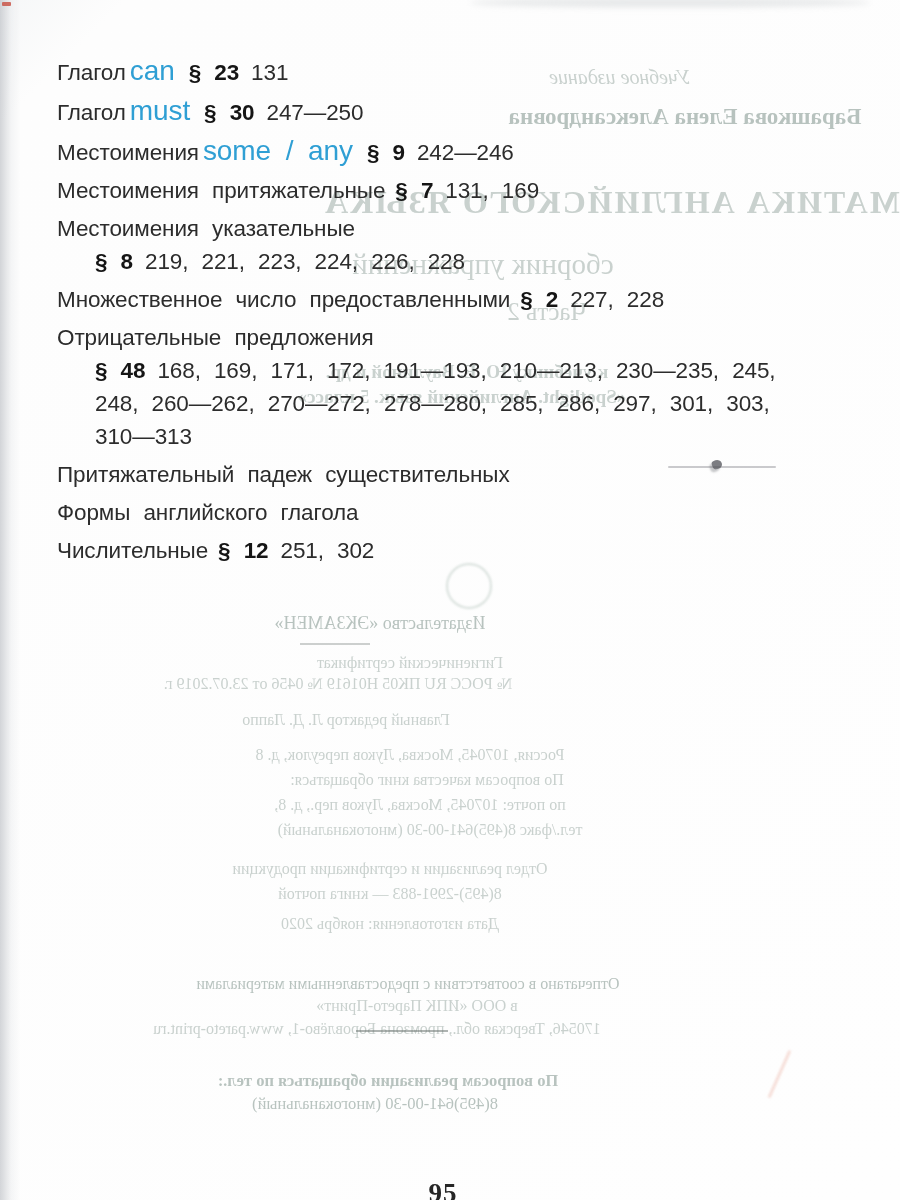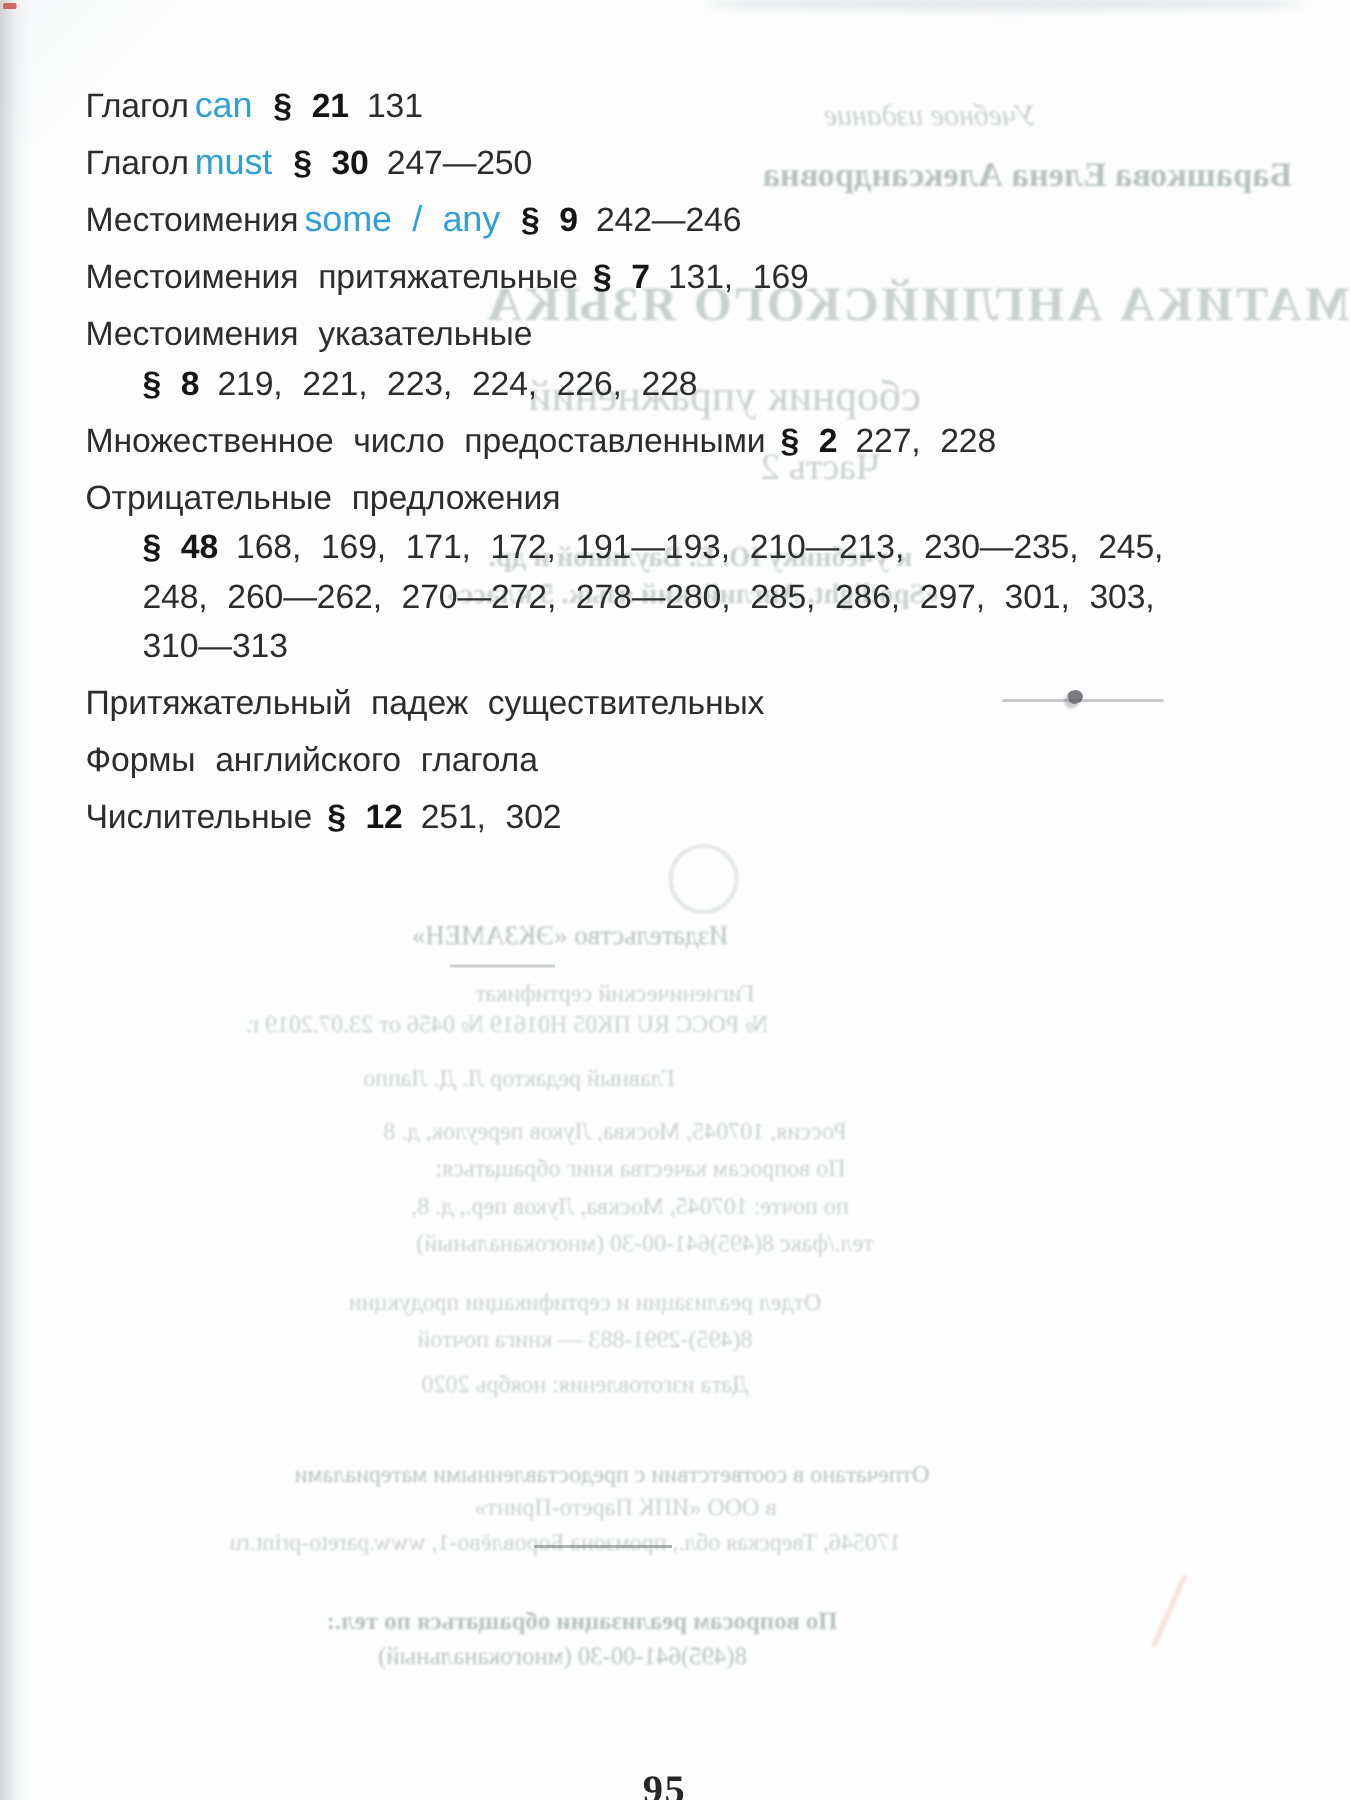--- a/index.html
+++ b/index.html
@@ -33,21 +33,21 @@
   .content{
     position:absolute;left:57px;top:54px;width:810px;
     font-size:22.5px;line-height:33px;
     color:#2c2c2c;
     letter-spacing:-0.1px;
     word-spacing:7px;
   }
   .entry{margin-bottom:5px;white-space:nowrap;}
   .entry .term{color:#2c2c2c;}
   .entry .en{
-    color:#2f9fd4;font-size:24px;margin:0 4px;
+    color:#2f9fd4;font-size:28px;margin:0 4px;
   }
   .entry .sec{
     font-weight:700;color:#151515;margin-left:10px;margin-right:12px;
   }
   .entry .pages{color:#2c2c2c;text-align:center;}
   .entry .pline{padding-left:38px;white-space:nowrap;}
   .entry .pline .sec{margin-left:0;}
   
   .pageno{
     position:absolute;left:0;top:1178px;width:886px;text-align:center;
@@ -126,21 +126,21 @@
     <div class="bl strong" style="left:492px;top:975px;font-size:16px;">Отпечатано в соответствии с предоставленными материалами</div>
     <div class="bl" style="left:483px;top:997px;font-size:16px;">в ООО «ИПК Парето-Принт»</div>
     <div class="bl" style="left:523px;top:1020px;font-size:16px;">170546, Тверская обл., промзона Боровлёво-1, www.pareto-print.ru</div>
     <div class="bl bd strong" style="left:512px;top:1071px;font-size:16.5px;">По вопросам реализации обращаться по тел.:</div>
     <div class="bl strong" style="left:525px;top:1094px;font-size:16.5px;">8(495)641-00-30 (многоканальный)</div>
   </div>
 
   <div class="content">
 
     <div class="entry">
-      <span class="term">Глагол</span><span class="en">can</span><span class="sec">§ 21</span><span class="pages">131</span>
+      <span class="term">Глагол</span><span class="en">can</span><span class="sec">§ 23</span><span class="pages">131</span>
     </div>
 
     <div class="entry">
       <span class="term">Глагол</span><span class="en">must</span><span class="sec">§ 30</span><span class="pages">247—250</span>
     </div>
 
     <div class="entry">
       <span class="term">Местоимения</span><span class="en">some / any</span><span class="sec">§ 9</span><span class="pages">242—246</span>
     </div>
 

